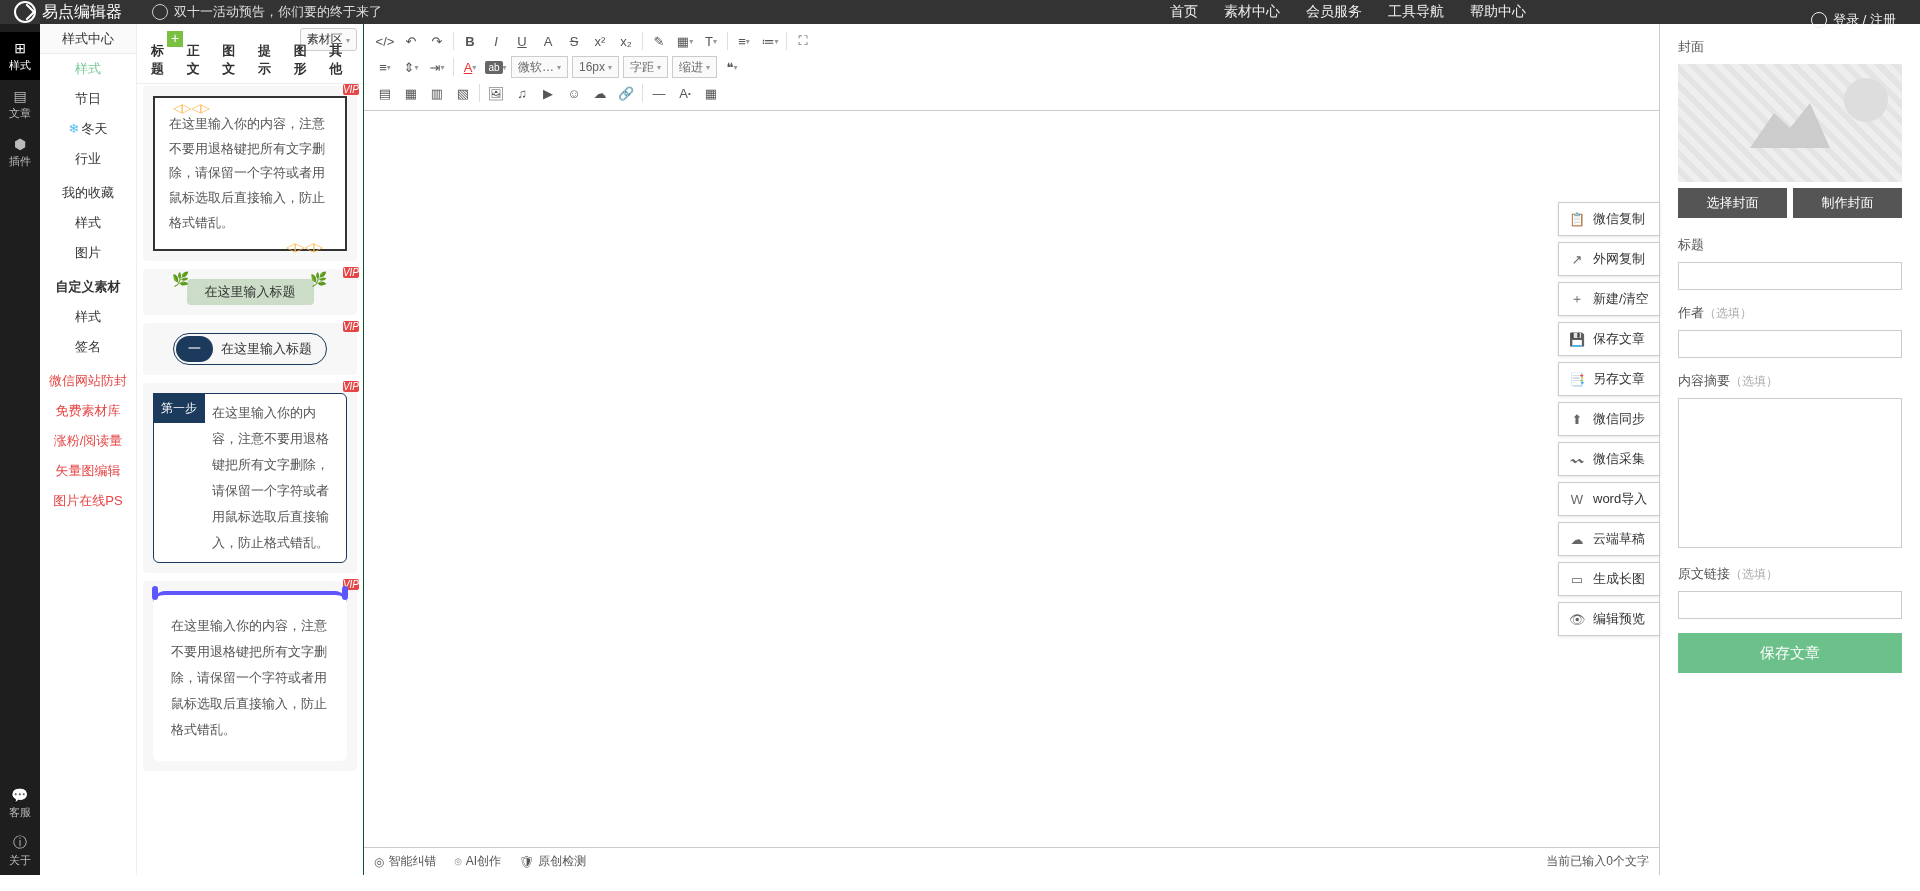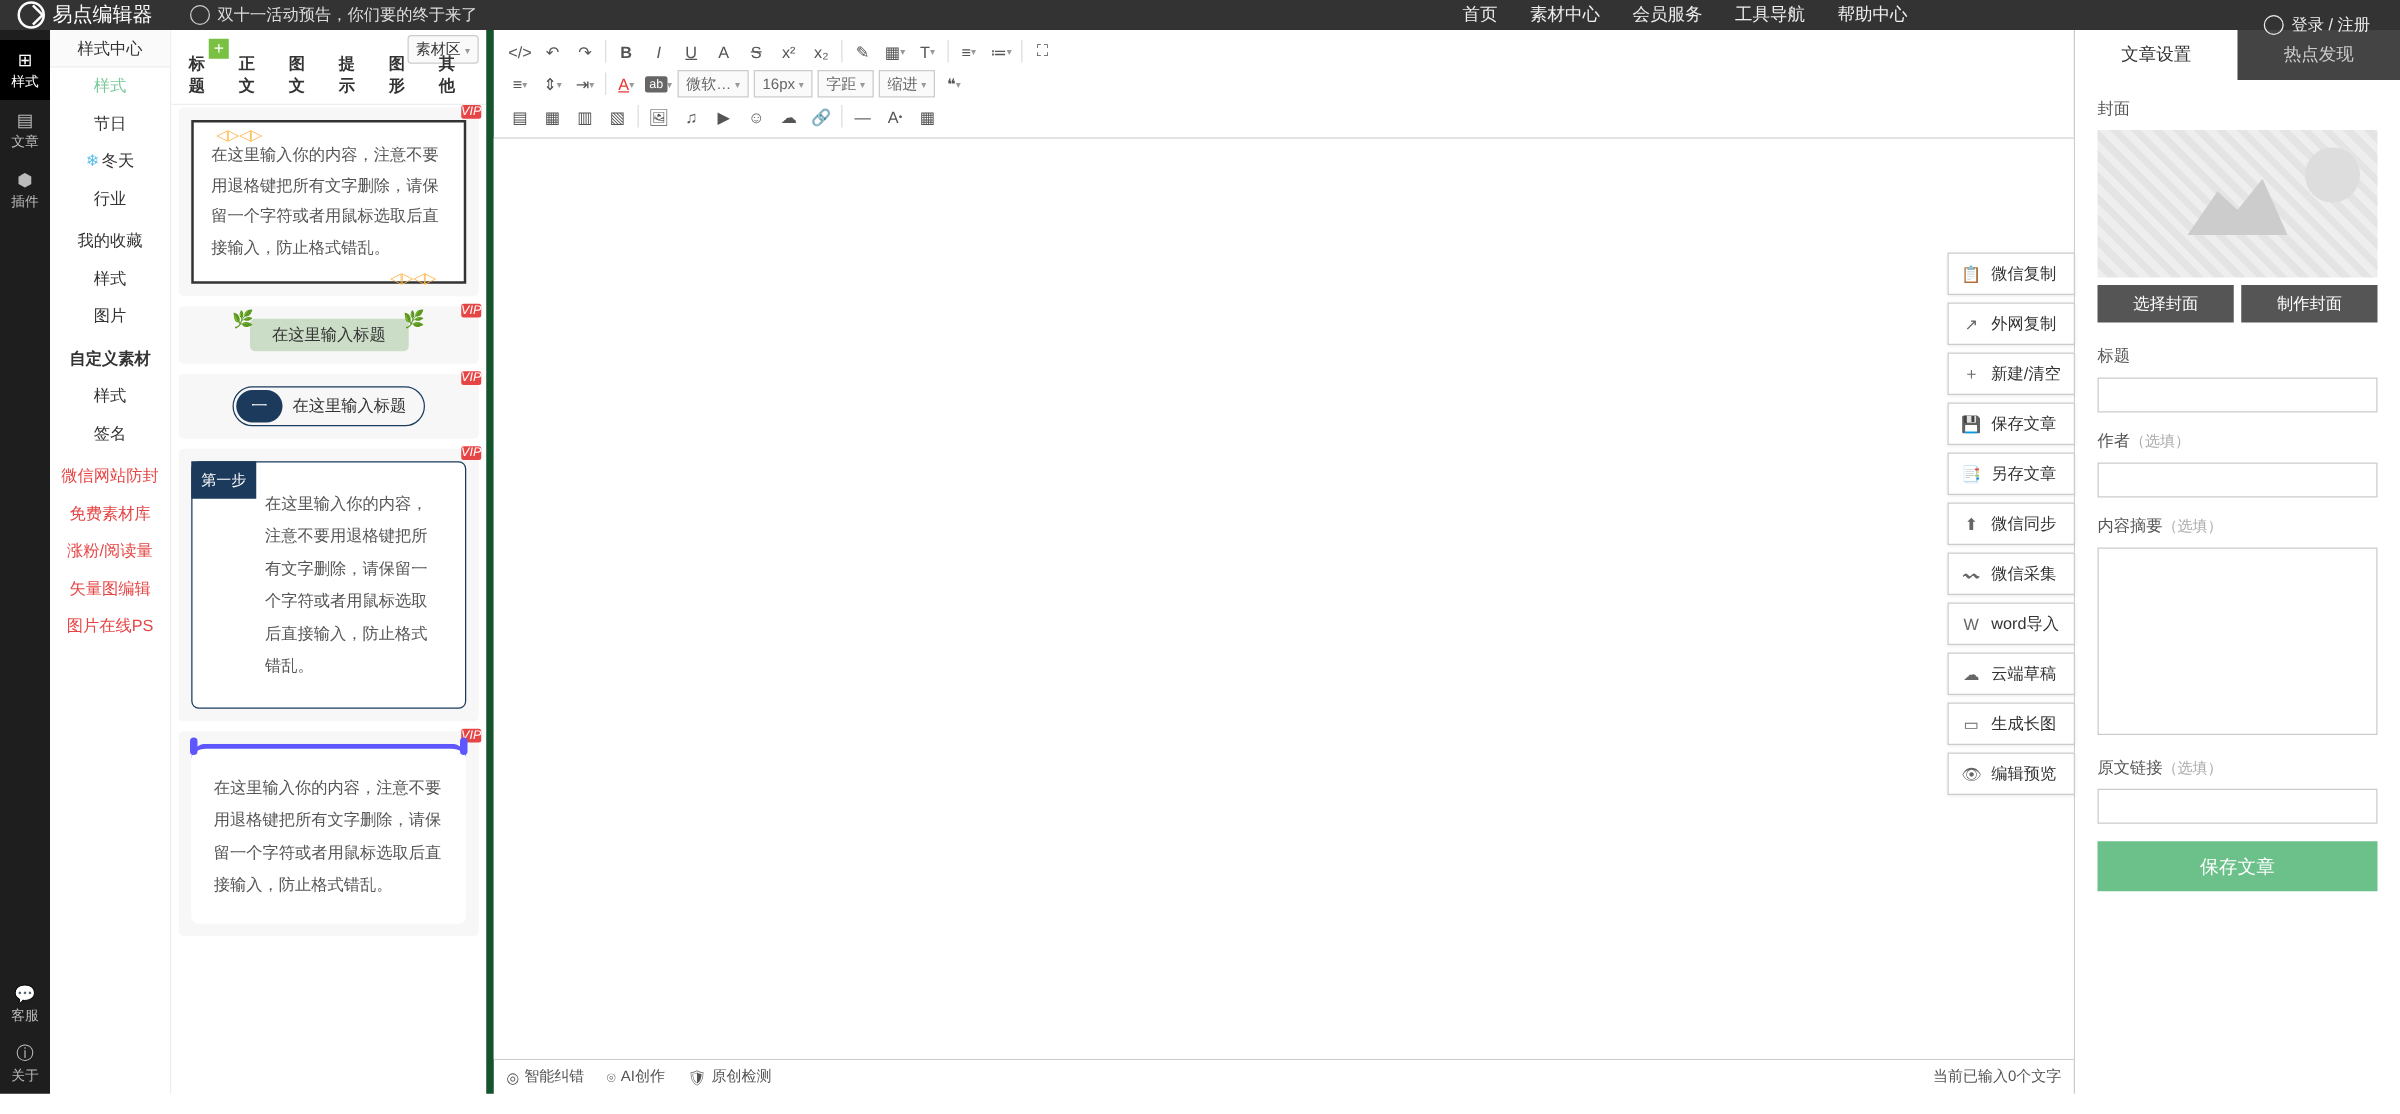--- a/index.html
+++ b/index.html
@@ -19,21 +19,21 @@
 
 
 .main { display: flex; height: 851px; }
 .leftrail { width: 40px; background: #1e1e1e; color: #bbb; display: flex; flex-direction: column; align-items: center; padding-top: 8px; }
 .leftrail .li { height: 48px; display: flex; flex-direction: column; align-items: center; justify-content: center; font-size: 11px; cursor: pointer; gap: 2px; width: 100%; }
 .leftrail .li.active { background: #000; color: #fff; }
 .leftrail .spacer { flex: 1; }
 .li-icon { width: 16px; height: 16px; display: flex; align-items: center; justify-content: center; font-size: 14px; }
 
 
-.stylepanel { width: 355px; border-right: 6px solid #14532d; display: flex; overflow: hidden; }
+.stylepanel { width: 324px; border-right: 1px solid #14532d; display: flex; overflow: hidden; }
 .sp-side { width: 97px; border-right: 1px solid #eee; overflow-y: auto; }
 .sp-side .hd { height: 30px; line-height: 30px; text-align: center; background: #fafafa; border-bottom: 1px solid #eee; font-size: 13px; }
 .sp-side .it { height: 30px; line-height: 30px; text-align: center; font-size: 13px; cursor: pointer; }
 .sp-side .it.active { color: #79c999; }
 .sp-side .it.red { color: #e64545; }
 .sp-side .snow { display: inline-block; margin-right: 2px; color: #5bbde8; }
 
 .sp-main { flex: 1; display: flex; flex-direction: column; }
 .colorrow { height: 30px; display: flex; align-items: center; padding: 0 6px; }
 .sw { width: 16px; height: 16px; margin-right: 2px; cursor: pointer; }
@@ -58,21 +58,21 @@
 .deco.tl { top: -1px; left: 18px; }
 .deco.br { bottom: -9px; right: 22px; }
 .demo2 { display: flex; justify-content: center; align-items: center; }
 .pill { background: #ccddc7; border-radius: 4px; padding: 4px 18px; position: relative; }
 .leaf { position: absolute; top: -8px; font-size: 14px; color: #6b8e5e; }
 .leaf.l { left: -14px; } .leaf.r { right: -14px; }
 .demo3 { display: flex; justify-content: center; }
 .pill3 { border: 1px solid #1b3a5c; border-radius: 18px; overflow: hidden; display: flex; align-items: center; }
 .pill3 .num { background: #1b3a5c; color: #fff; padding: 4px 12px; border-radius: 14px; margin: 2px; }
 .pill3 .txt { padding: 4px 14px 4px 6px; }
-.demo4 { border: 1px solid #1b3a5c; border-radius: 6px; padding: 20px; padding-left: 58px; background: #fff; line-height: 2; font-size: 13px; color: #555; position: relative; }
+.demo4 { border: 1px solid #1b3a5c; border-radius: 6px; padding: 6px; padding-left: 58px; background: #fff; line-height: 2; font-size: 13px; color: #555; position: relative; }
 .demo4 .badge { position: absolute; left: -1px; top: -1px; background: #1b3a5c; color: #fff; padding: 3px 8px; font-size: 12px; }
 .demo5 { border-top: 4px solid #5e57ff; border-radius: 12px 12px 6px 6px; padding: 18px; background: #fff; line-height: 2; font-size: 13px; color: #555; position: relative; }
 .demo5::before, .demo5::after { content: ""; position: absolute; top: -9px; width: 6px; height: 14px; background: #5e57ff; border-radius: 3px; }
 .demo5::before { left: -1px; } .demo5::after { right: -1px; }
 
 
 .editor { flex: 1; display: flex; flex-direction: column; border-right: 1px solid #ccc; }
 .toolbar { border-bottom: 1px solid #ccc; padding: 4px 8px; }
 .tb-row { display: flex; height: 26px; align-items: center; gap: 0; }
 .tb-btn { width: 26px; height: 24px; display: flex; align-items: center; justify-content: center; color: #555; cursor: pointer; font-size: 13px; border-radius: 3px; }
@@ -322,24 +322,20 @@
         </span>
       <span class="stat-item">
           <span class="stat-ico">🛡</span>
           <span>原创检测</span>
         </span>
       <span class="r">当前已输入0个文字</span>
     </div>
   </div>
 
   <div class="rightpanel">
-    <div class="rtabs">
-      <span class="active">文章设置</span>
-      <span>热点发现</span>
-    </div>
     <div class="rbody">
       <div class="rlabel">封面</div>
       <div class="coverbox">
           <div class="mtn"></div>
           <div class="sun"></div>
         </div>
       <div class="coverbtns">
         <button>选择封面</button>
         <button>制作封面</button>
       </div>

